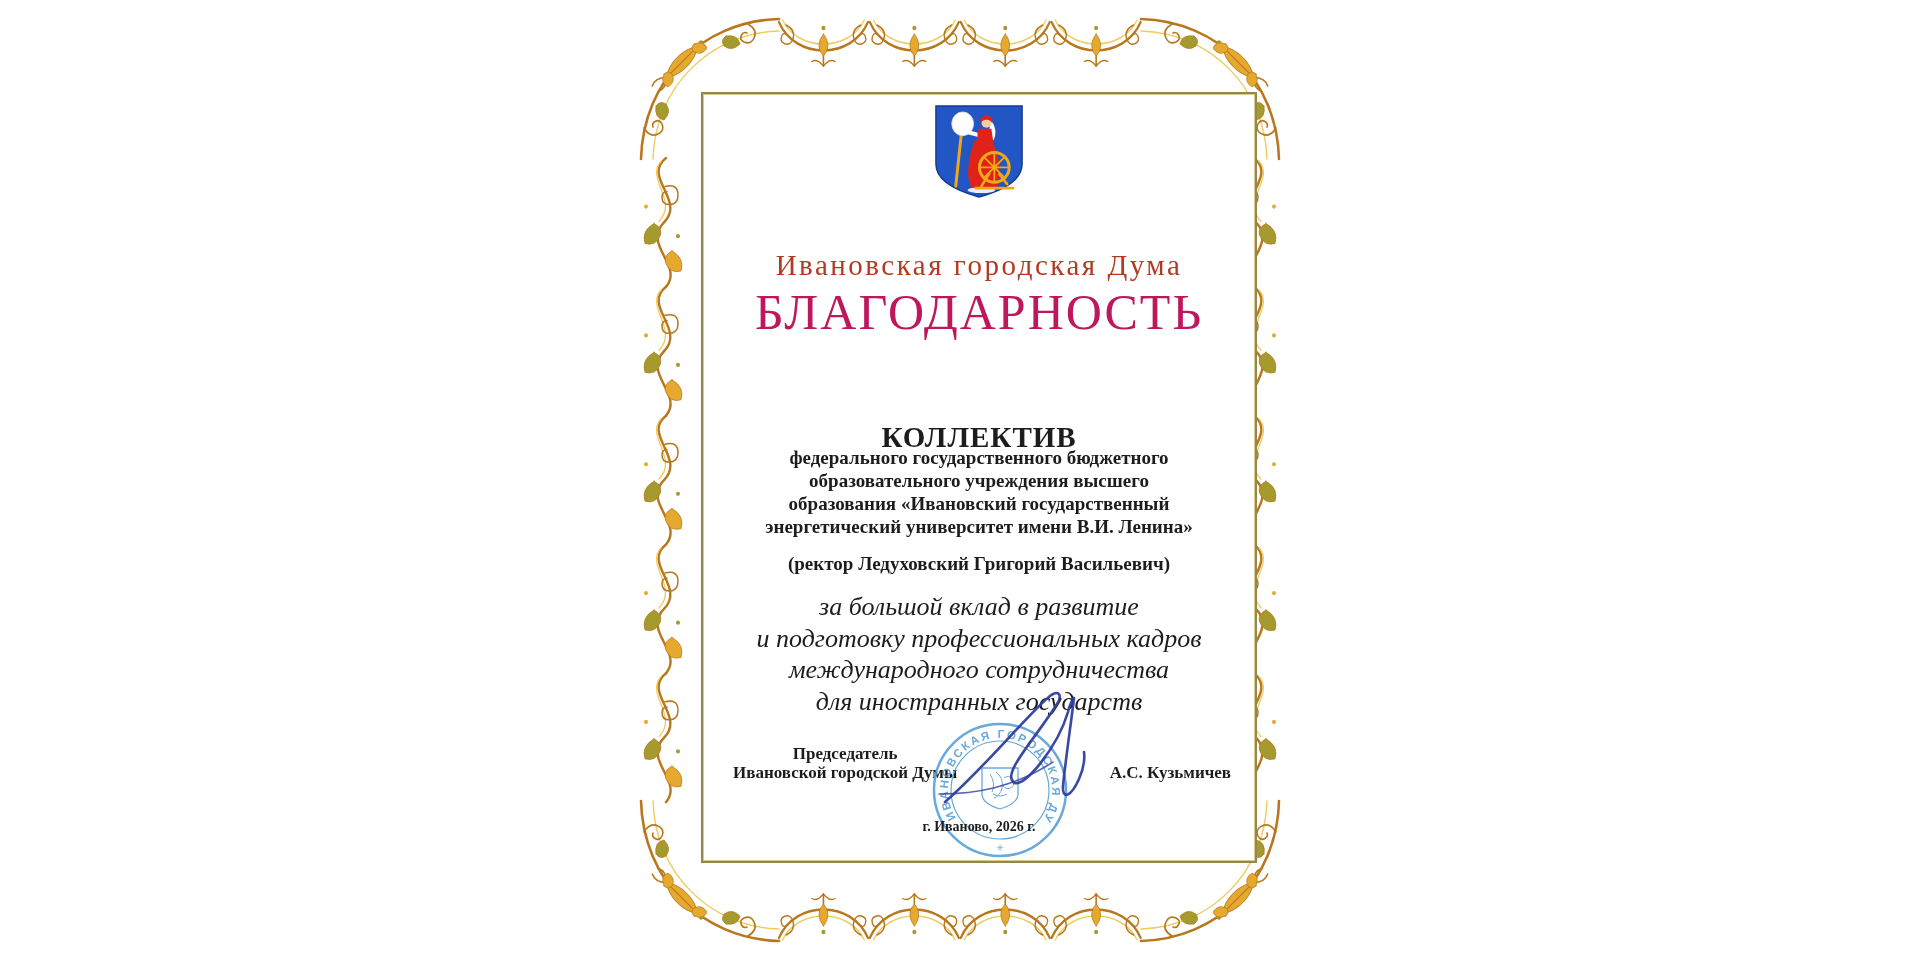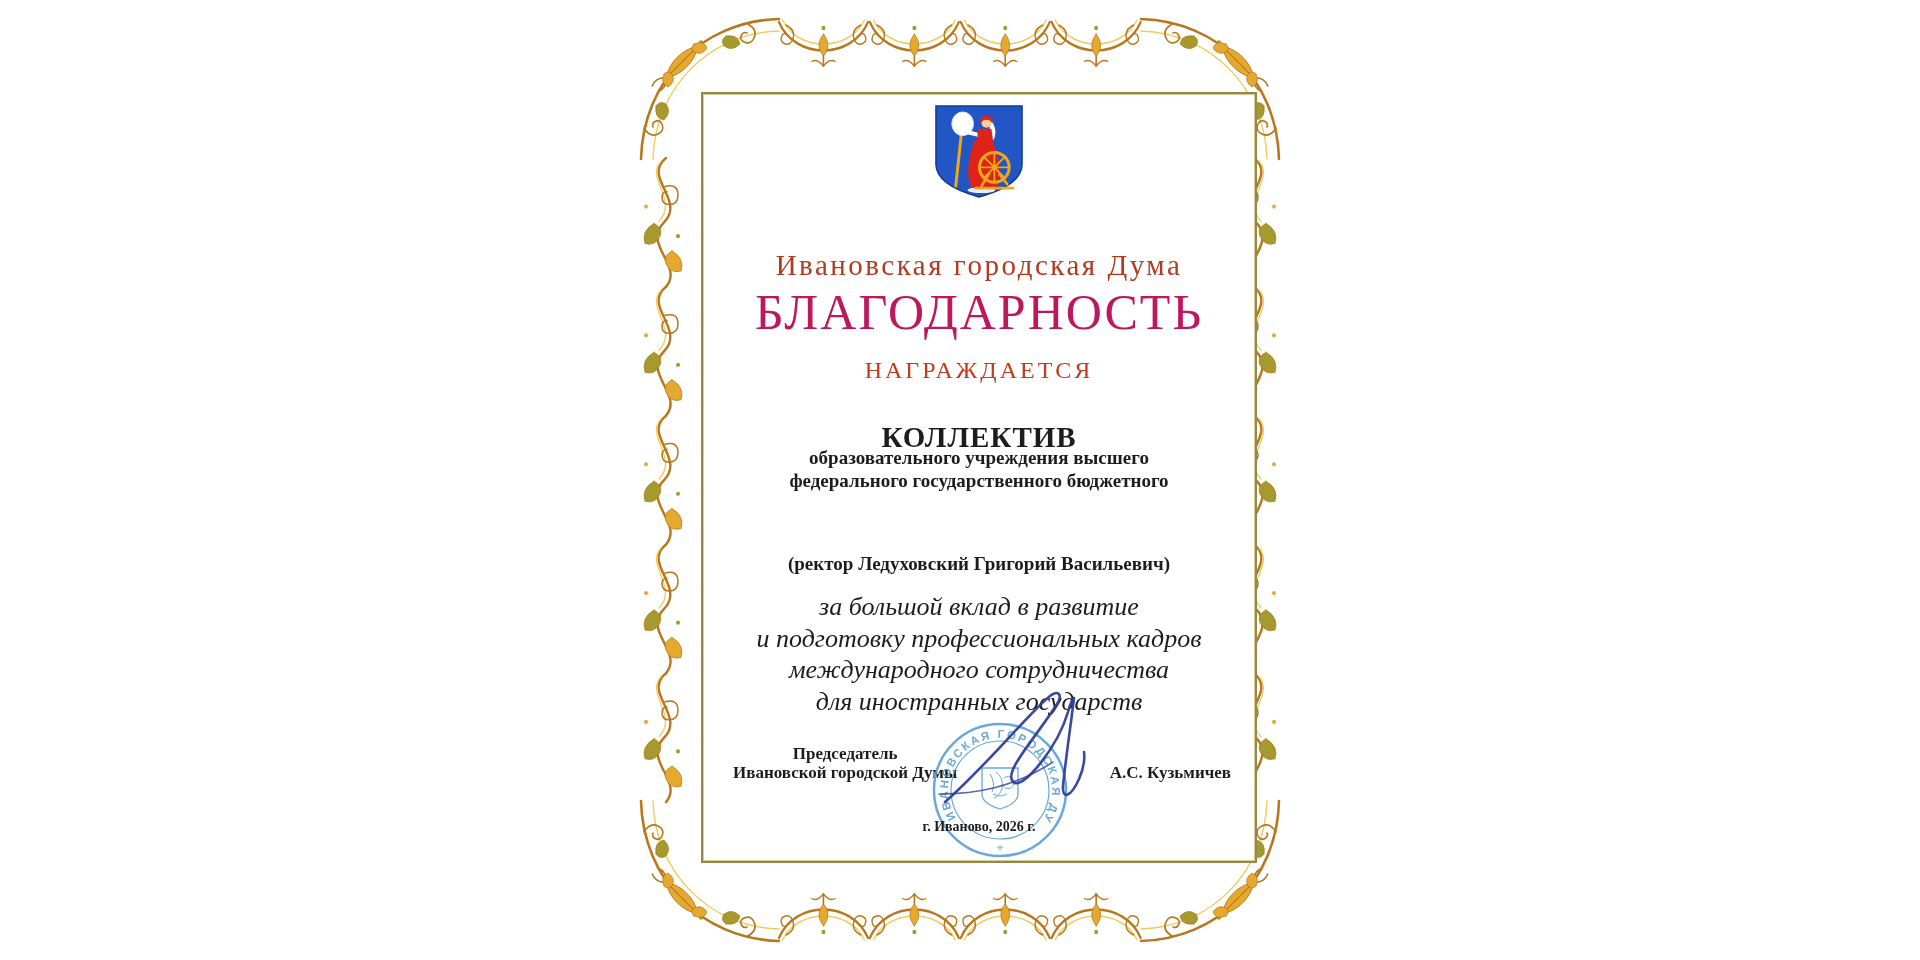--- a/index.html
+++ b/index.html
@@ -127,26 +127,27 @@
       <circle cx="63" cy="65" r="15" stroke="var(--shield-gold)" stroke-width="3" fill="none"></circle>
       <g stroke="var(--shield-gold)" stroke-width="1.8">
         <path d="M63,50 L63,80 M48,65 L78,65 M52.4,54.4 L73.6,75.6 M52.4,75.6 L73.6,54.4"></path>
       </g>
       <circle cx="63" cy="65" r="2.5" fill="var(--shield-gold)"></circle>
       <path d="M50,84 L58,71 M76,82 L68,72 M44,86 H82" stroke="var(--shield-gold)" stroke-width="2.6" stroke-linecap="round" fill="none"></path>
     </svg>
 
     <div class="abs issuer">Ивановская городская Дума</div>
     <div class="abs title">БЛАГОДАРНОСТЬ</div>
-    <div class="abs award">НАГРАЖДАЕТСЯ</div>
     <div class="abs recipient">КОЛЛЕКТИВ</div>
 
     <div class="abs descr">
+      <div>федерального государственного бюджетного</div>
       <div>образовательного учреждения высшего</div>
-      <div>федерального государственного бюджетного</div>
+      <div>образования «Ивановский государственный</div>
+      <div>энергетический университет имени В.И. Ленина»</div>
     </div>
 
     <div class="abs rector">(ректор Ледуховский Григорий Васильевич)</div>
 
     <div class="abs reason">
       <div>за большой вклад в развитие</div>
       <div>и подготовку профессиональных кадров</div>
       <div>международного сотрудничества</div>
       <div>для иностранных государств</div>
     </div>

